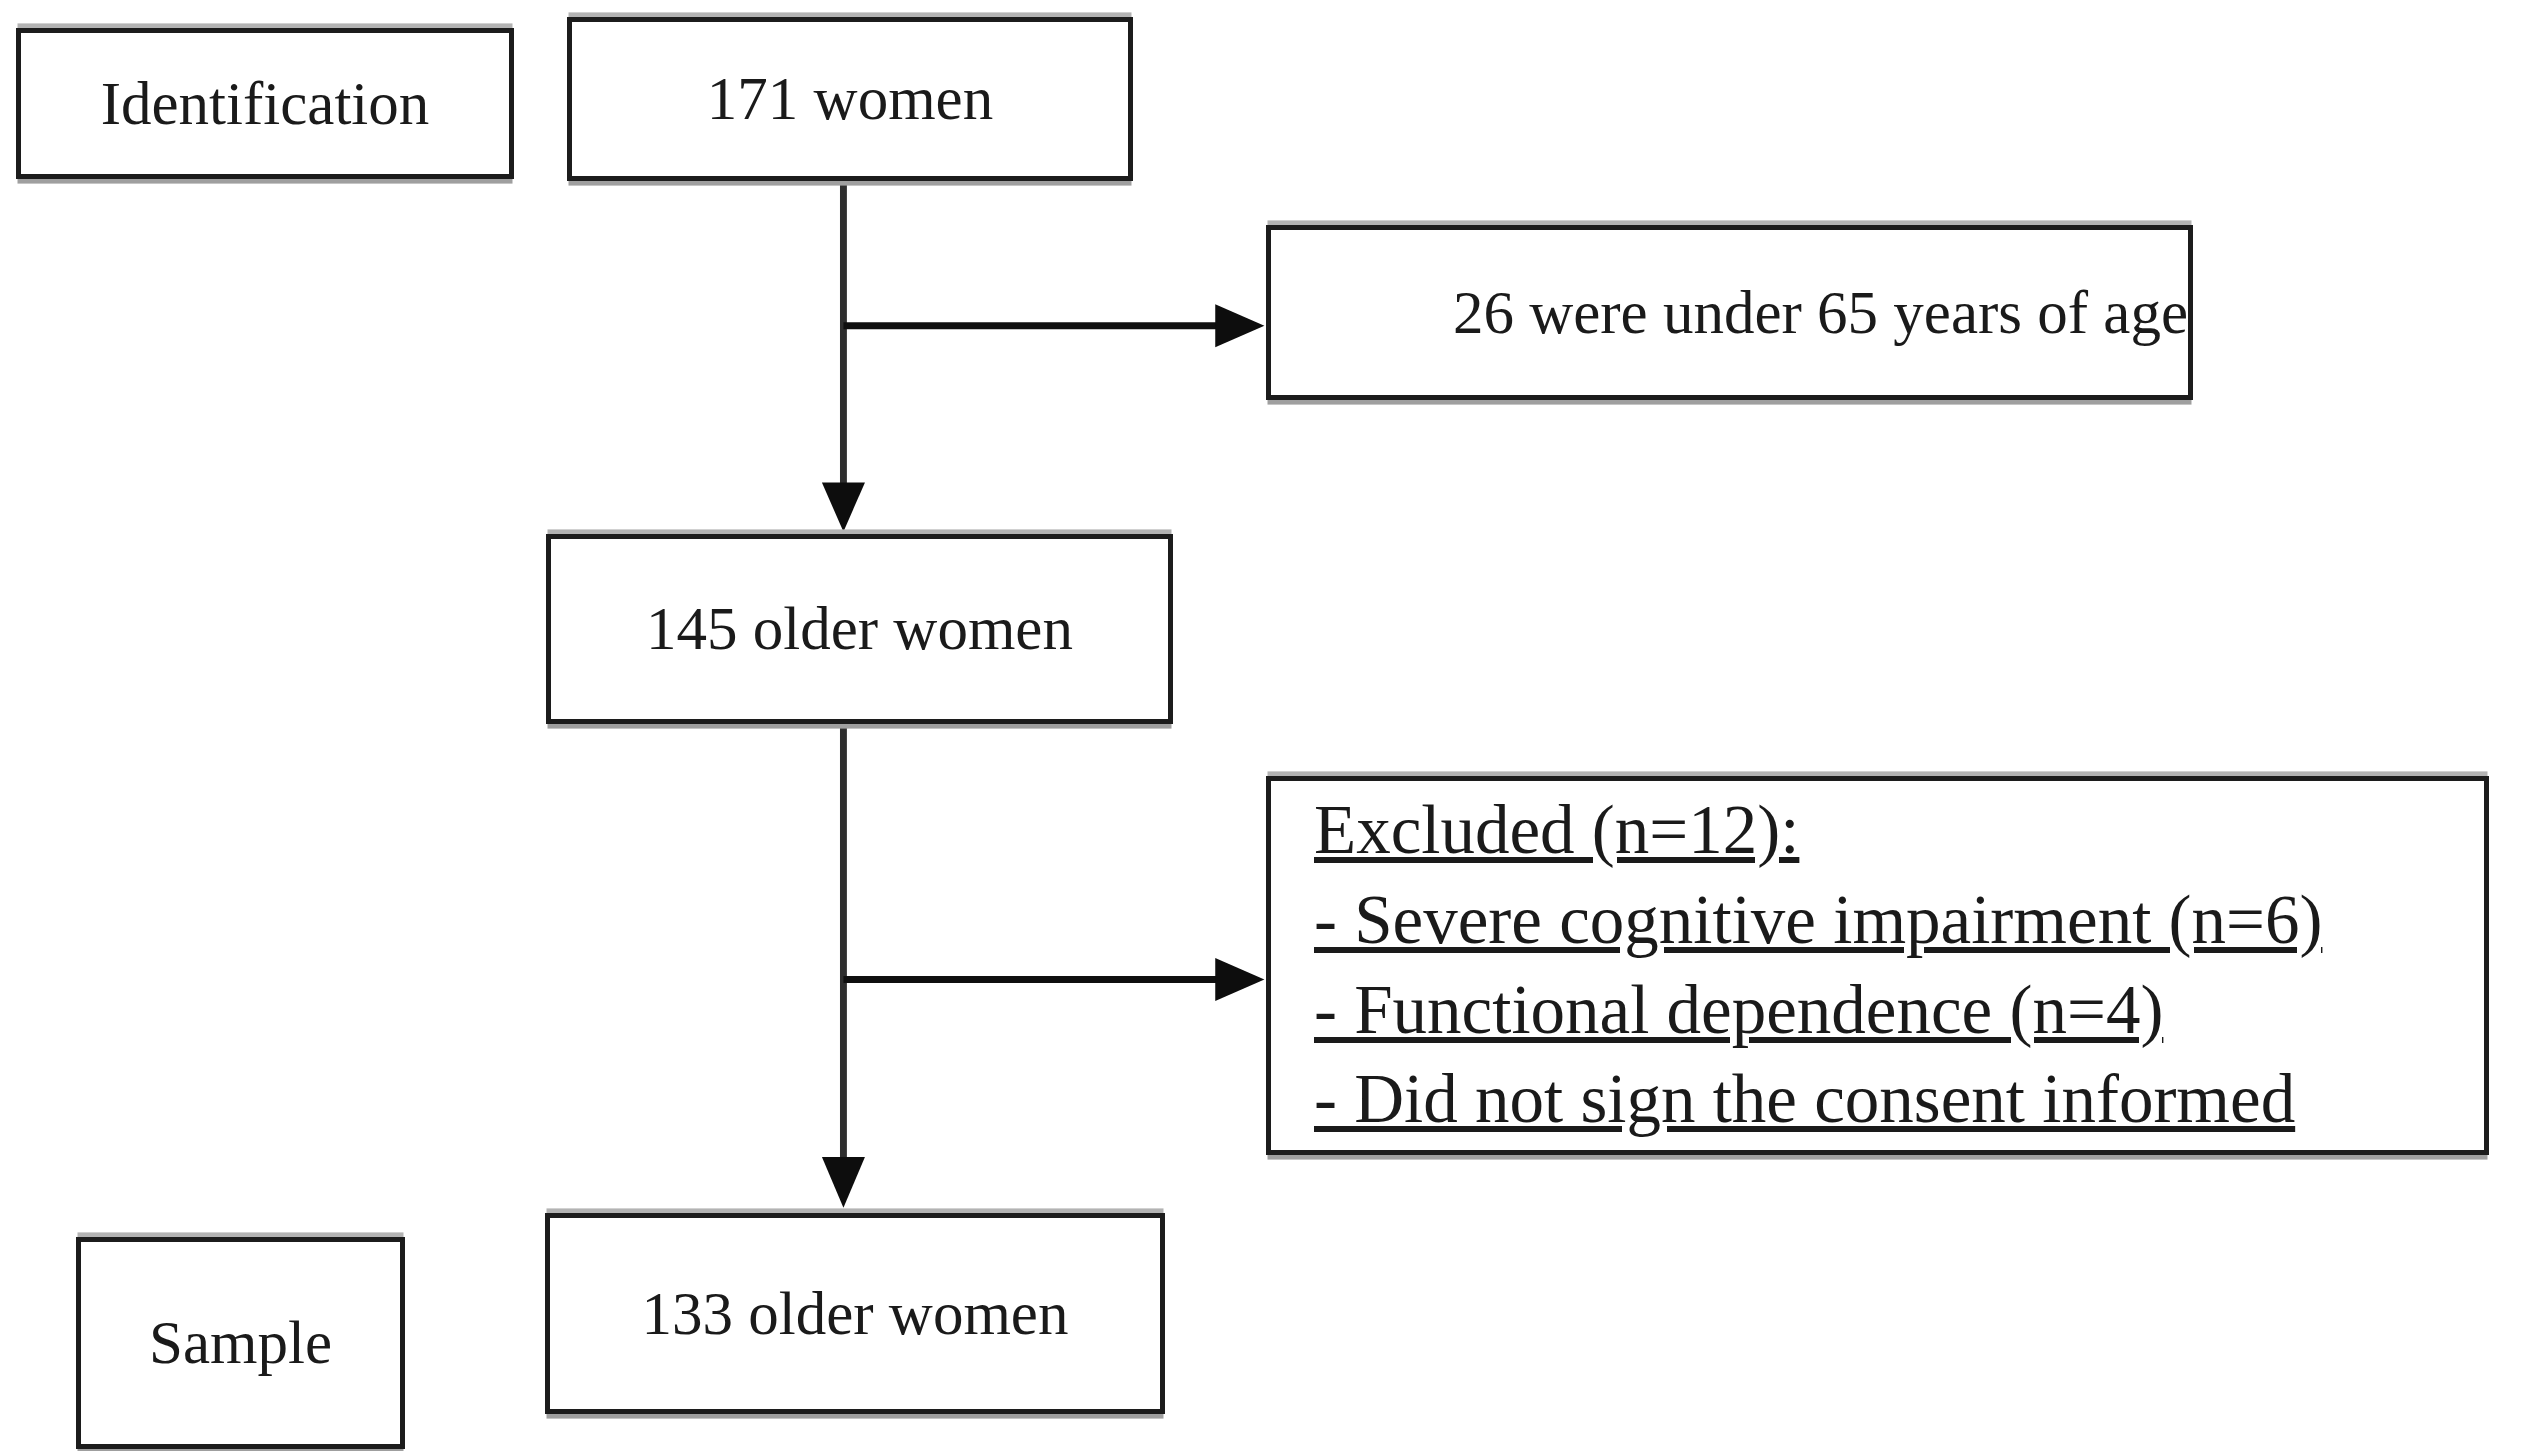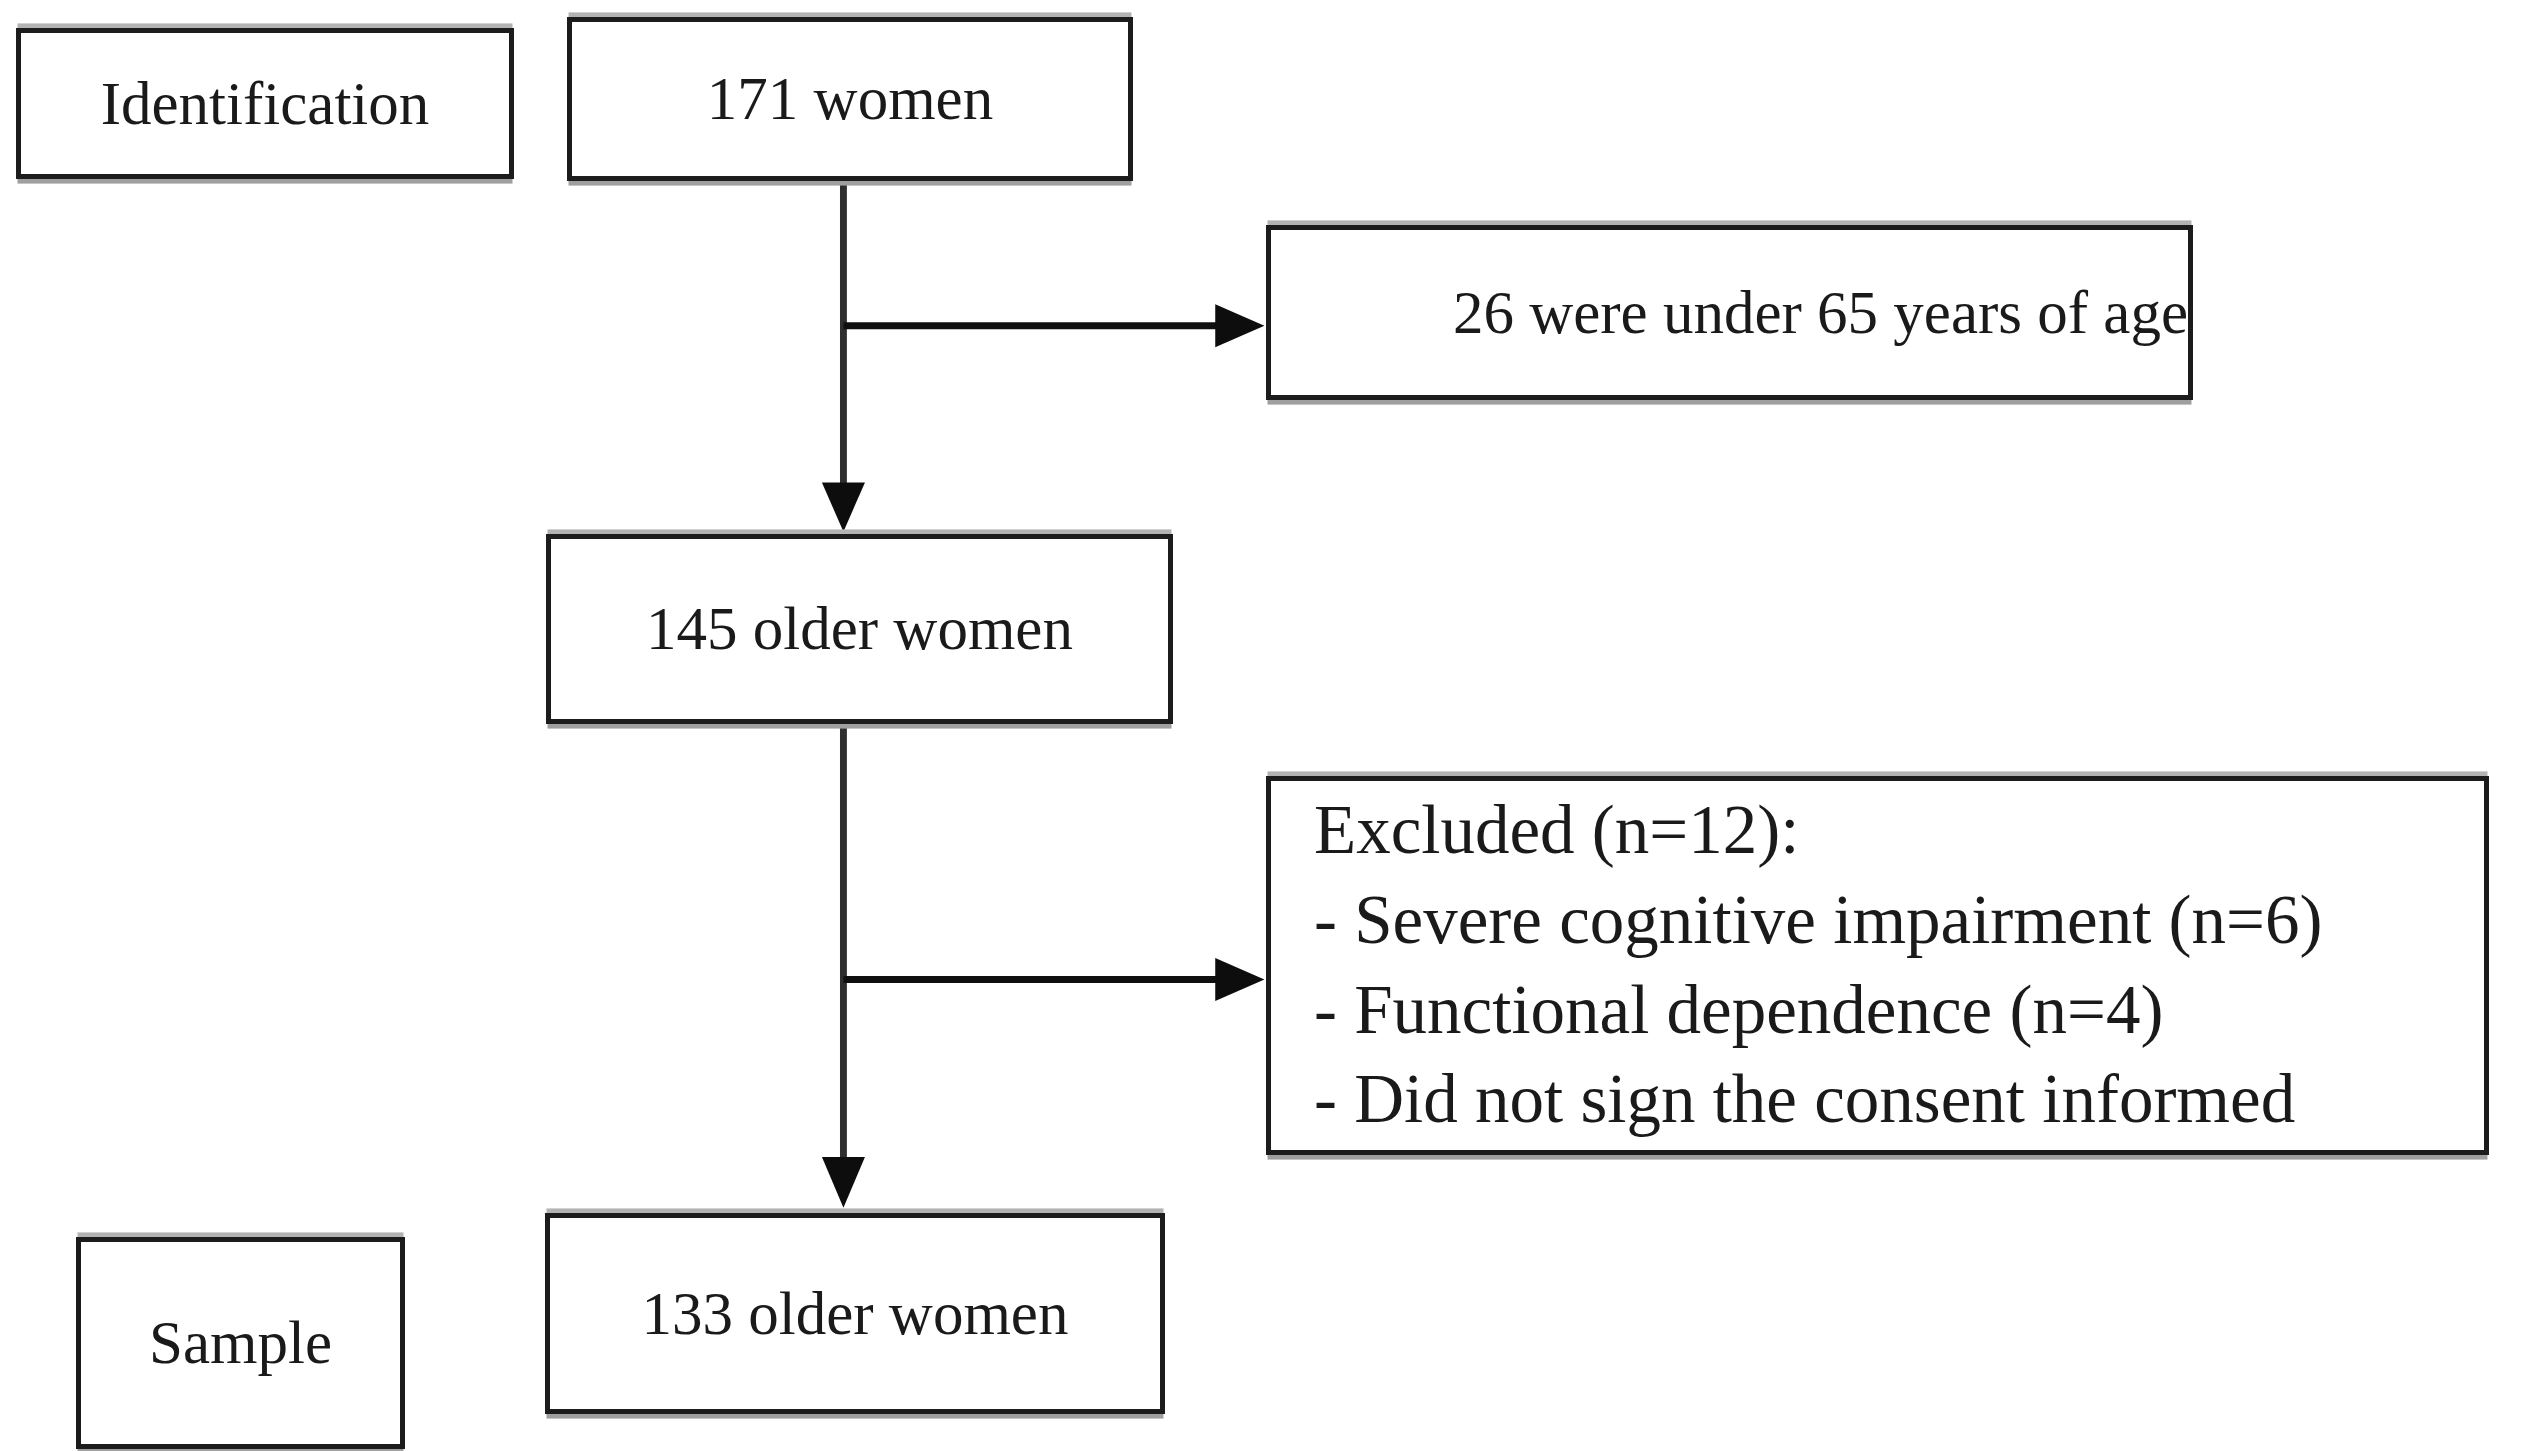--- a/index.html
+++ b/index.html
@@ -46,20 +46,21 @@
   #box-eligible       { left: 518px;  top: 534px;  width: 627px;  height: 190px; margin-left: 28px; }
   #box-excluded       {
     left: 1266px; top: 776px; width: 1223px; height: 379px;
     flex-direction: column;
     align-items: flex-start;
     justify-content: center;
     text-align: left;
     padding-left: 43px;
     font-size: 69px;
     line-height: 1.3;
+    text-decoration: underline;
   }
   #box-sample         { left: 76px;   top: 1237px; width: 329px;  height: 212px; }
   #box-final          { left: 545px;  top: 1213px; width: 620px;  height: 201px; }
   .excl-line { white-space: nowrap; }
 </style>
 </head>
 <body>
 
 <div id="stage">
 

